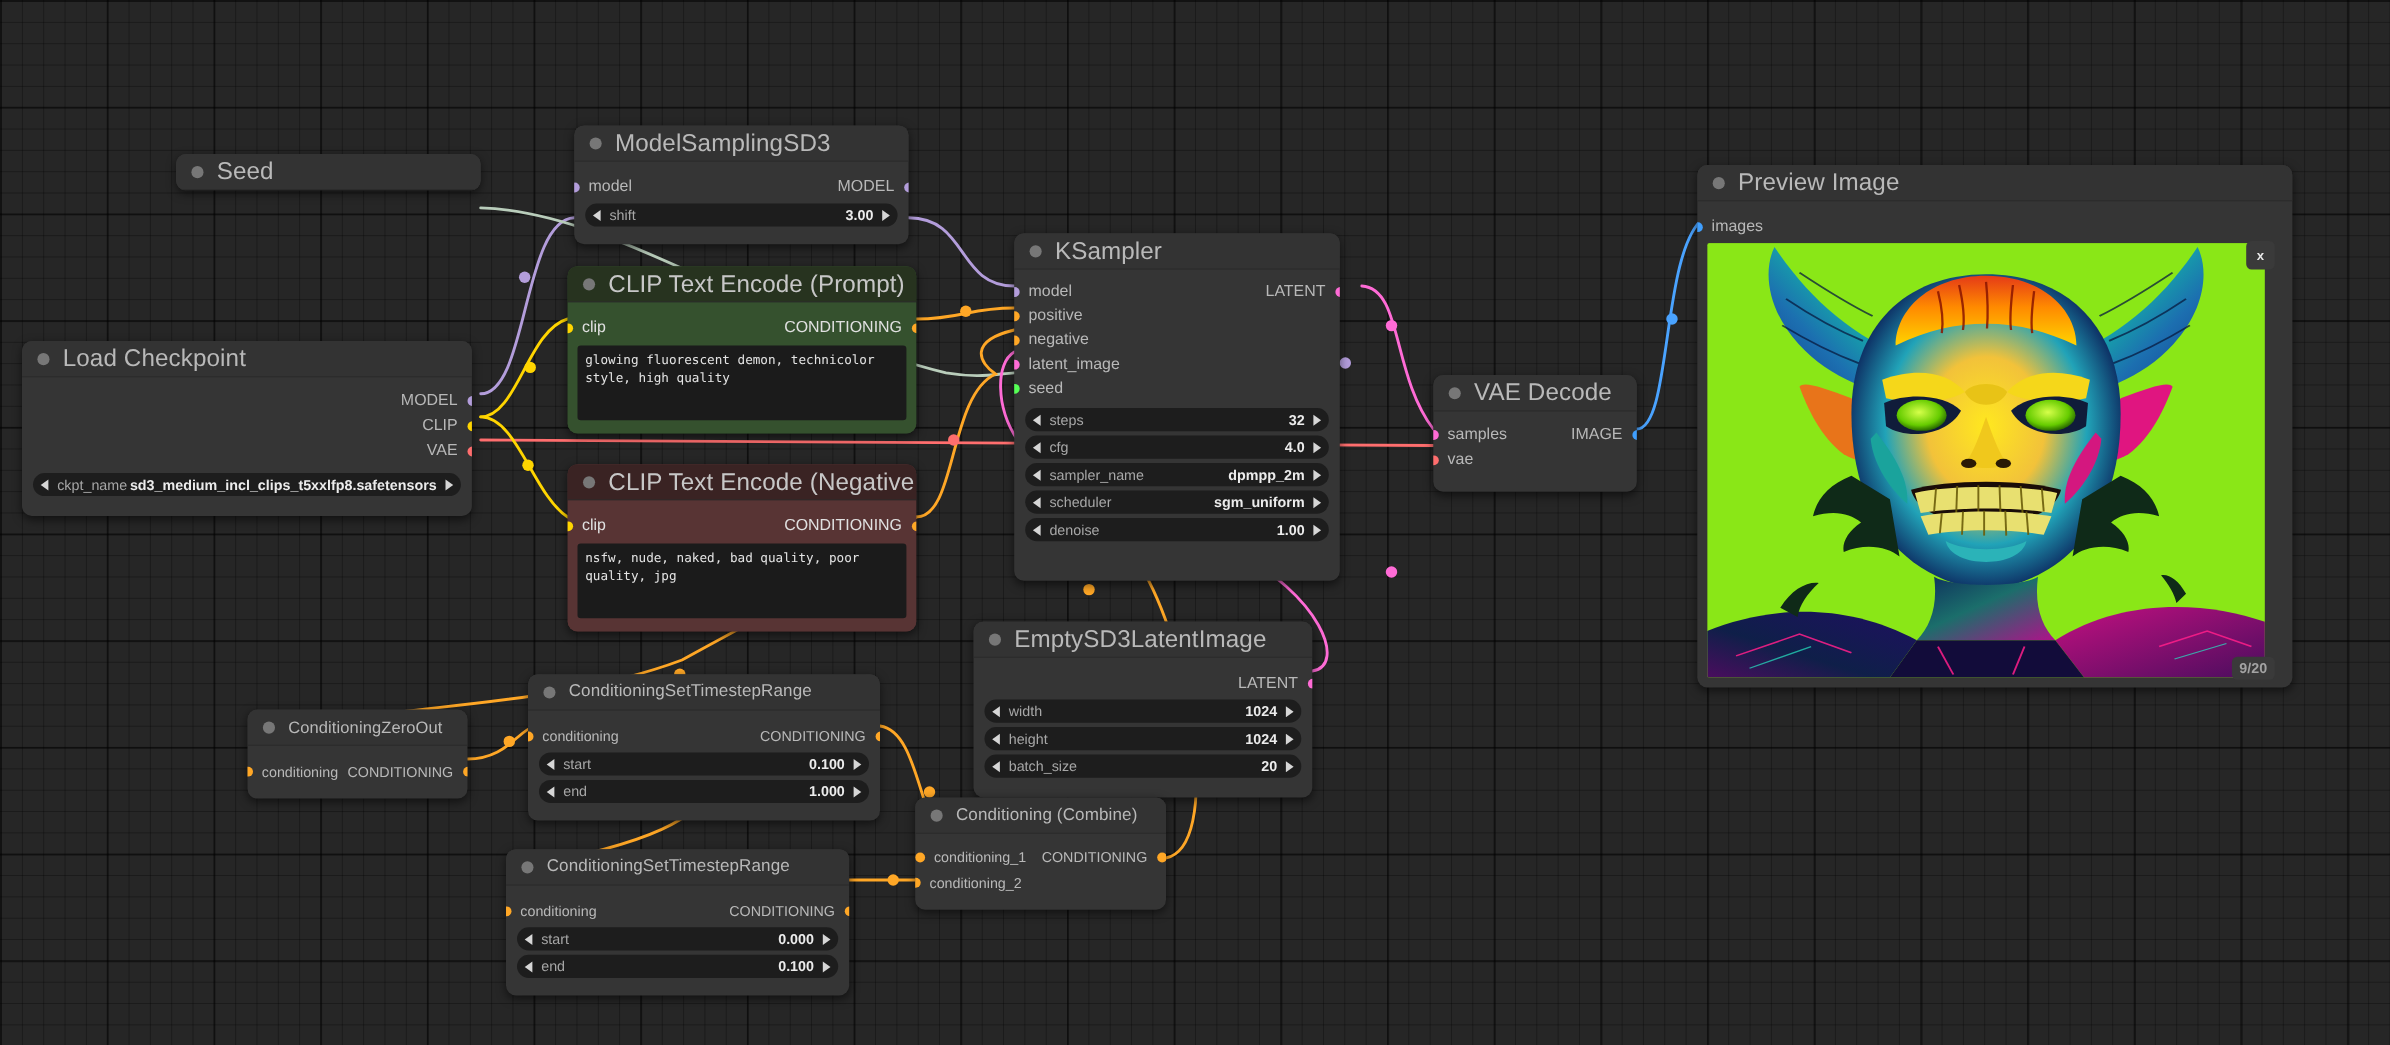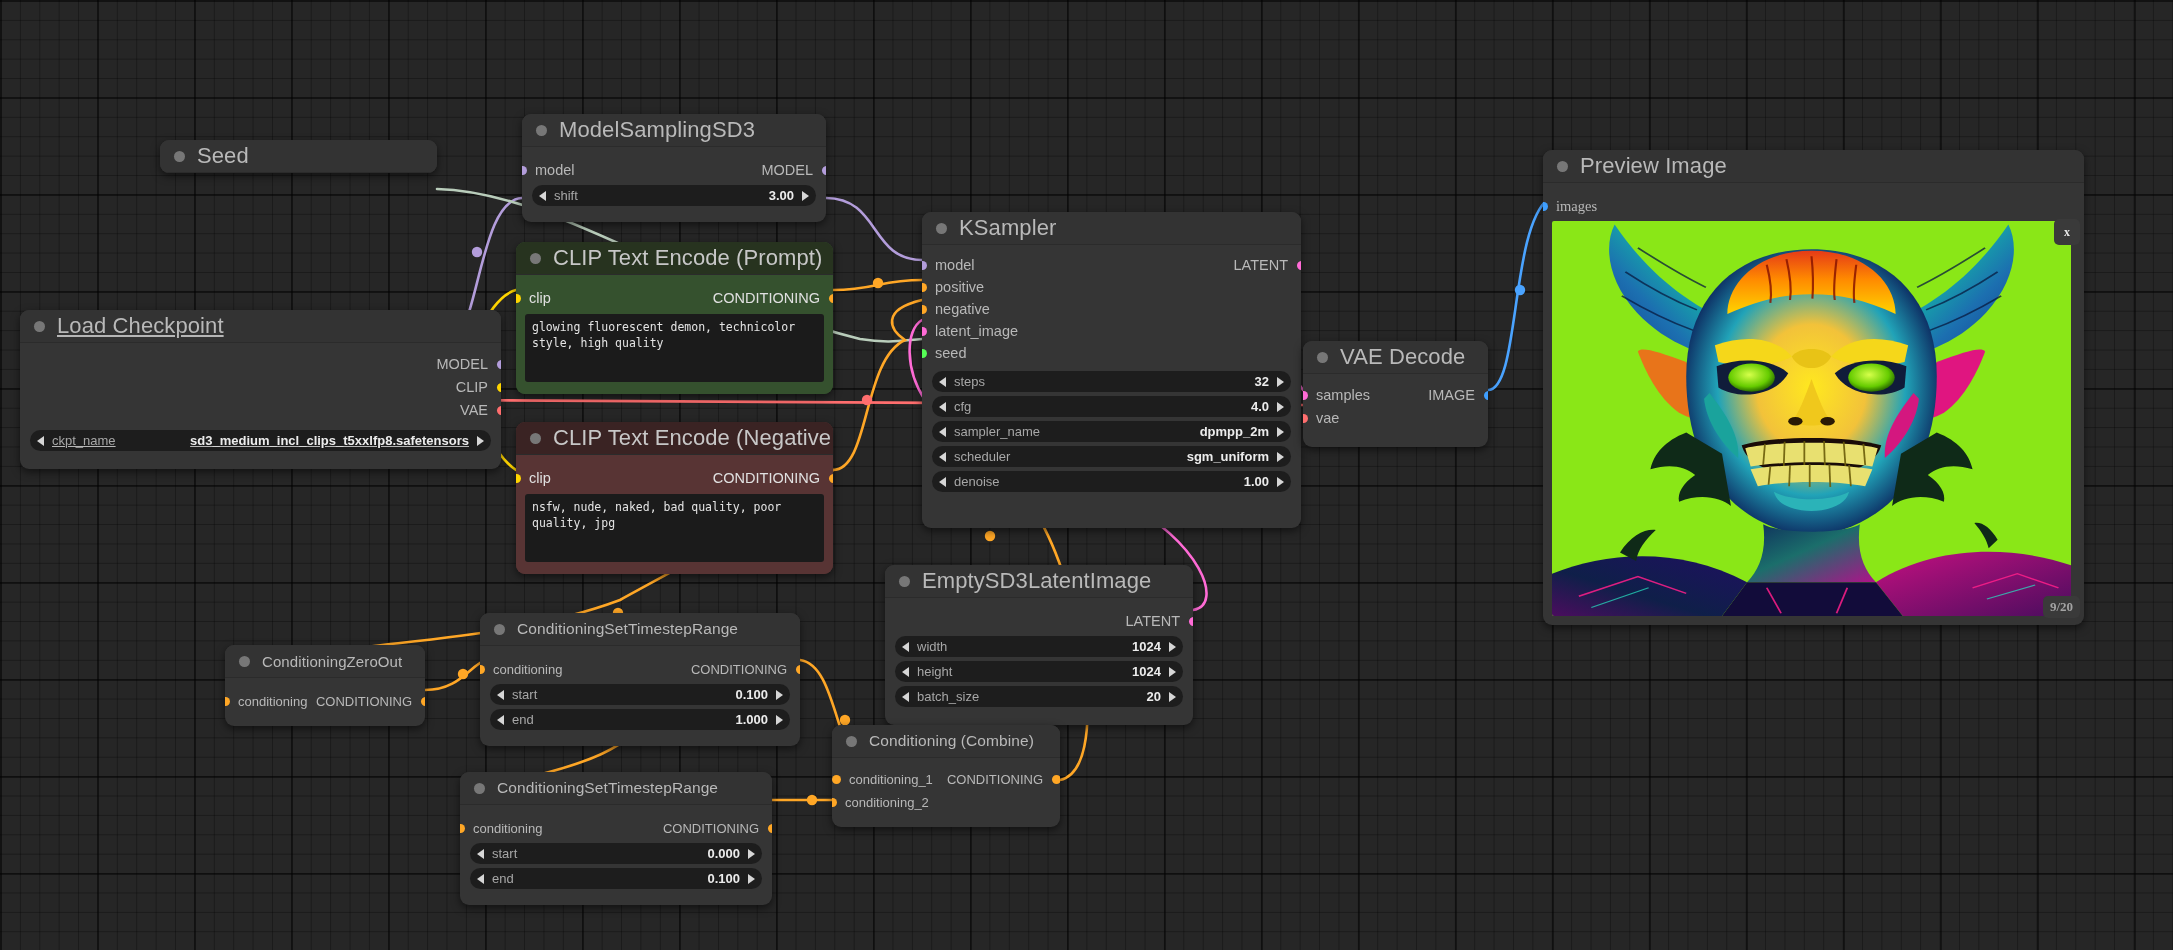--- a/index.html
+++ b/index.html
@@ -77,21 +77,21 @@
   
   .node.green .title { background:#27331f; }
   .node.green { background:#35512e; }
   .node.green .body { background:#35512e; }
   .node.red .title { background:#3a2323; }
   .node.red { background:#583434; }
   .node.red .body { background:#583434; }
   .node.green .title .label, .node.red .title .label { color:#c7c7c7; }
 
   
-  #n-preview .body { padding: 8px 4px 0 0; font-family: Liberation Serif, serif; }
+  #n-preview .body { padding: 8px 16px 0 0; }
   .preview-wrap { position:relative; margin: 4px 9px 9px 9px; }
   .demon { display:block; width: 100%; height: 395px; border-radius:2px; }
   .img-close {
     position:absolute; top:-2px; right:-9px; width:26px; height:26px;
     background:#3a3a3a; border-radius:5px; color:#e8e8e8;
     font-size:12px; display:flex; align-items:center; justify-content:center;
     font-weight:700;
   }
   .img-badge {
     position:absolute; right:-9px; bottom:-2px; background:#3a3a3a; color:#a3a3a3;
@@ -159,21 +159,21 @@
     </g>
   </svg>
 
   <div class="node" id="n-seed" style="left:160px; top:140px; width:277px;">
     <div class="title">
       <span class="dot"></span>
       <span class="label">Seed</span>
     </div>
   </div>
 
-  <div class="node" id="n-ckpt" style="left:20px; top:310px; width:481px;text-decoration:underline;">
+  <div class="node" id="n-ckpt" style="left:20px; top:310px; width:409px;">
     <div class="title">
       <span class="dot"></span>
       <span class="label">Load Checkpoint</span>
     </div>
     <div class="body" style="padding-bottom:14px;">
       <div class="portrow" style="margin:3px 0;">
         <span class="out">MODEL</span>
         <span class="pin right" style="background:#b39ddb; top:6px;"></span>
       </div>
       <div class="portrow" style="margin:3px 0;">
@@ -239,21 +239,21 @@
       <div class="portrow">
         <span class="in" style="color:#e0e0e0;">clip</span>
         <span class="pin left" style="background:#ffd500; top:6px;"></span>
         <span class="out" style="color:#e0e0e0;">CONDITIONING</span>
         <span class="pin right" style="background:#ffa726; top:6px;"></span>
       </div>
       <div class="textbox">nsfw, nude, naked, bad quality, poor quality, jpg</div>
     </div>
   </div>
 
-  <div class="node" id="n-ks" style="left:922px; top:212px; width:379px;">
+  <div class="node" id="n-ks" style="left:922px; top:212px; width:296px;">
     <div class="title">
       <span class="dot"></span>
       <span class="label">KSampler</span>
     </div>
     <div class="body" style="padding-bottom:32px;">
       <div class="portrow" style="margin:2px 0;">
         <span class="in">model</span>
         <span class="pin left" style="background:#b39ddb; top:6px;"></span>
         <span class="out">LATENT</span>
         <span class="pin right" style="background:#ff6bd6; top:6px;"></span>

